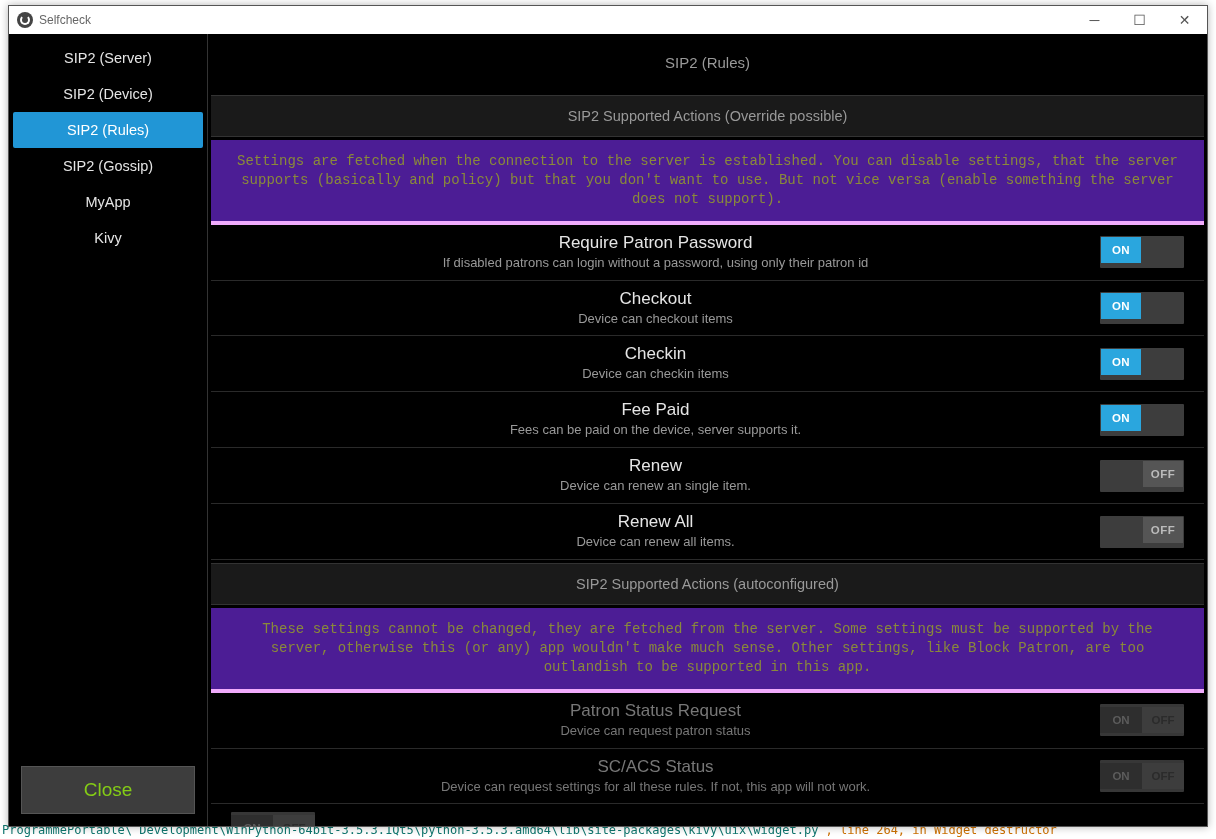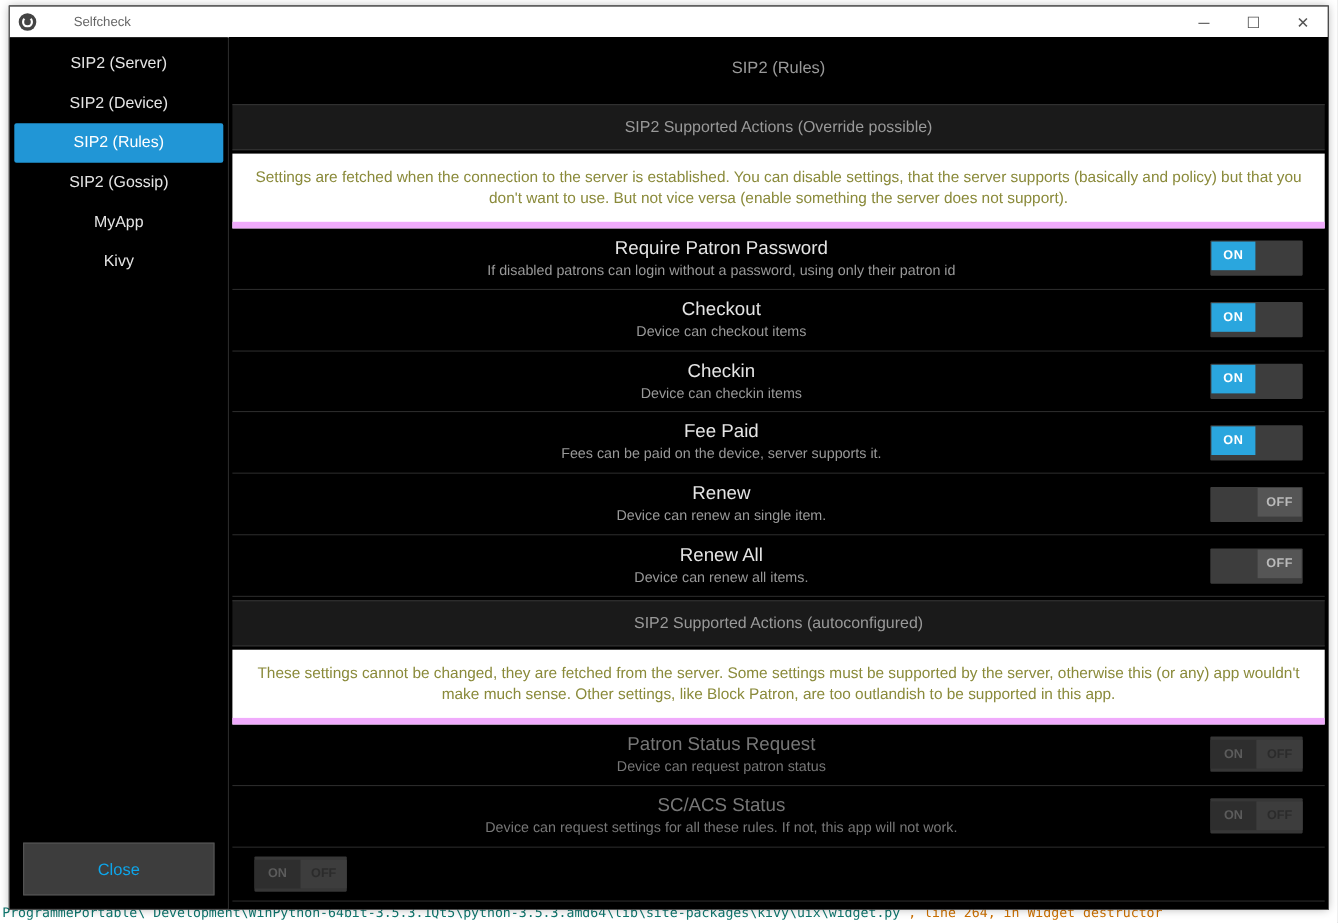--- a/index.html
+++ b/index.html
@@ -7,54 +7,54 @@
   .desktop-bg { position: absolute; inset: 0; background: #fff; }
   .console-text { position: absolute; bottom: 0; left: 0; right: 0; font-family: Consolas, monospace; font-size: 12px; white-space: nowrap; color: #cc7000; padding: 2px; }
   .console-text .path { color: #0f766e; }
   .window {
     position: absolute; left: 8px; top: 5px; width: 1200px; height: 822px;
     background: #000; border: 1px solid #555; box-shadow: 0 0 8px rgba(0,0,0,.3);
     display: flex; flex-direction: column;
   }
   .titlebar {
     height: 28px; background: #fff; display: flex; align-items: center;
-    position: relative; flex: none; gap: 28px;
+    position: relative; flex: none;
   }
   .titlebar .icon { width: 16px; height: 16px; margin: 0 6px 0 8px; background: #444; border-radius: 50%; position: relative; }
   .titlebar .icon::after { content: ""; position: absolute; inset: 3px; border: 2px solid #fff; border-radius: 50%; border-top-color: transparent; }
   .titlebar .title { font-size: 12px; color: #666; }
   .titlebar .controls { position: absolute; right: 0; top: 0; height: 100%; display: flex; }
   .titlebar .controls div { width: 45px; display: flex; align-items: center; justify-content: center; color: #555; font-size: 14px; }
   .body { flex: 1; display: flex; min-height: 0; text-align: center; }
   .sidebar {
     width: 198px; background: #000; flex: none; display: flex; flex-direction: column;
     padding: 6px 4px; position: relative;
   }
   .nav-item {
     color: #e5e5e5; font-size: 14.5px; padding: 10px 14px; border-radius: 2px;
     cursor: pointer; margin-bottom: 0;
   }
   .nav-item.active { background: #2196d6; color: #fff; }
   .close-btn {
     position: absolute; bottom: 12px; left: 12px; right: 12px; height: 48px;
-    background: #3d3d3d; color: #0ea5e9; border: 1px solid #555; font-size: 15px;
+    background: #3d3d3d; color: #84cc16; border: 1px solid #555; font-size: 19px;
     display: flex; align-items: center; justify-content: center; cursor: pointer;
   }
   .content {
     flex: 1; background: #000; border-left: 1px solid #333; overflow-y: auto;
     padding-bottom: 12px;
   }
   .page-title { color: #999; font-size: 15px; padding: 20px 20px 24px; }
   .section-header {
     background: #1a1a1a; color: #999; font-size: 14.5px; padding: 12px 16px;
     border-top: 1px solid #333; border-bottom: 1px solid #333; margin: 0 3px;
   }
   .info-box {
-    background: #ffffff; color: #8a8a3a; font-size: 14px; line-height: 1.35;
-    padding: 12px 20px; border-bottom: 6px solid #f0abfc; margin: 3px 3px 0;
+    background: #4c1d95; color: #8a8a3a; font-size: 14px; line-height: 1.35;
+    padding: 12px 20px; border-bottom: 4px solid #f0abfc; margin: 3px 3px 0; font-family: Liberation Mono, monospace;
   }
   .setting-row {
     display: flex; align-items: center; padding: 8px 20px;
     border-bottom: 1px solid #2a2a2a; margin: 0 3px;
   }
   .setting-row .txt { flex: 1; padding-right: 20px; }
   .setting-row .label { color: #e5e5e5; font-size: 17px; margin-bottom: 2px; }
   .setting-row .desc { color: #999; font-size: 13px; line-height: 1.3; }
   .setting-row.disabled .label { color: #777; }
   .setting-row.disabled .desc { color: #777; }

